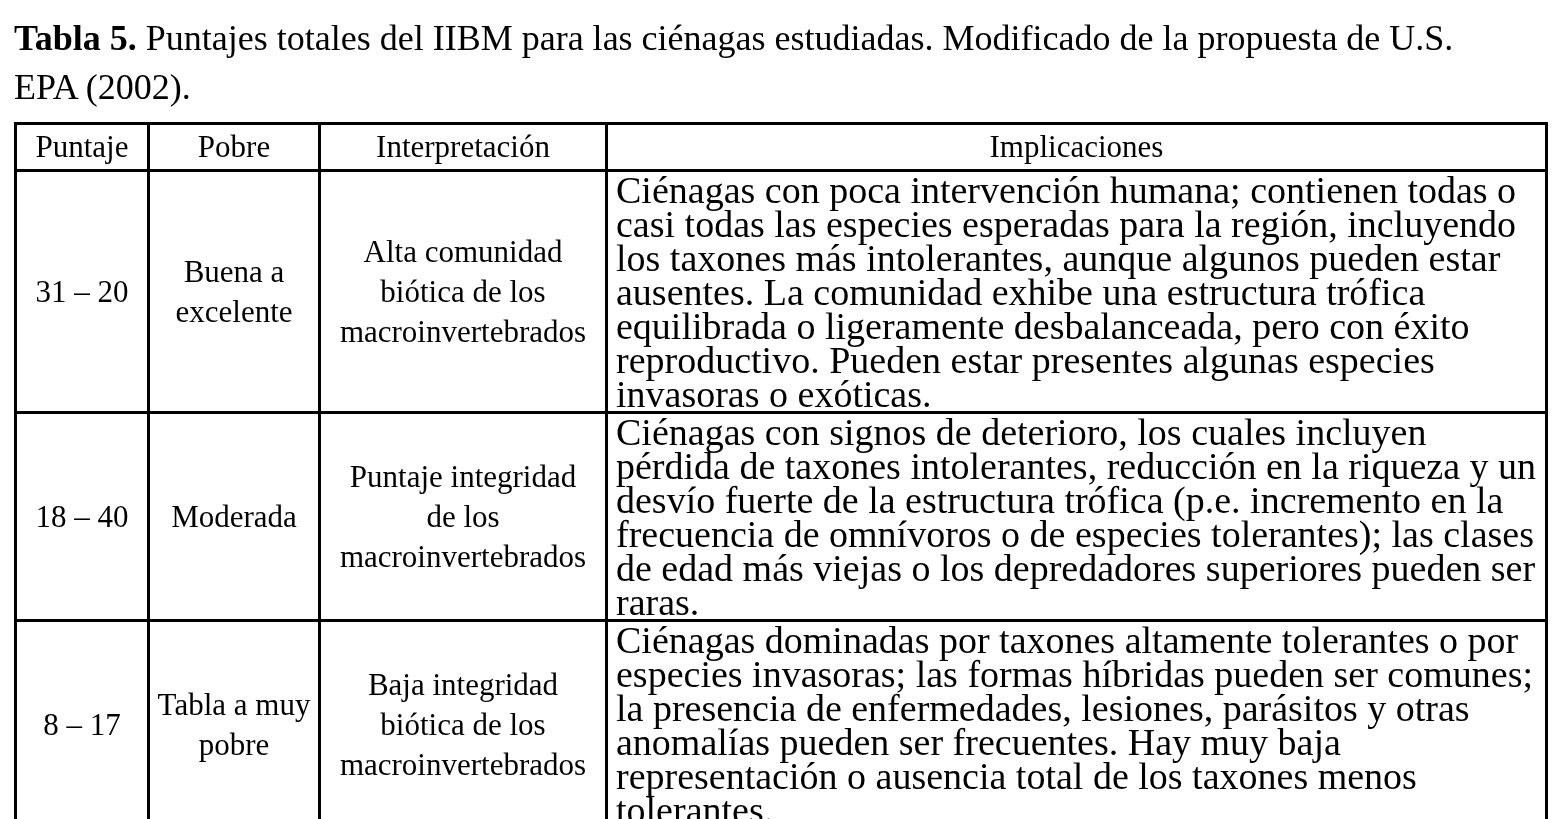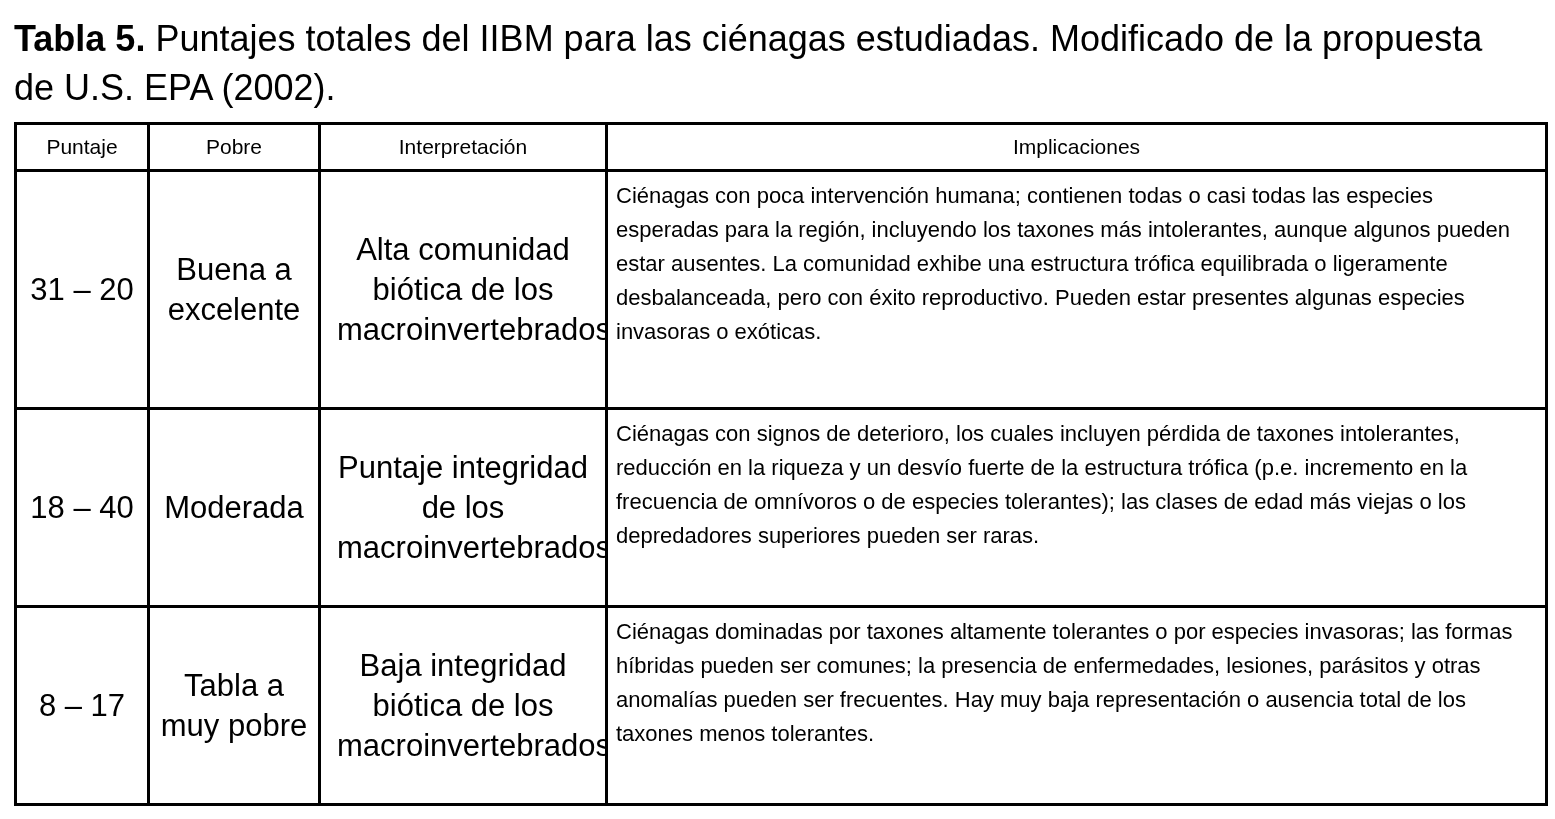--- a/index.html
+++ b/index.html
@@ -6,21 +6,21 @@
     margin: 0;
     padding: 0;
     background: #ffffff;
   }
   .page {
     position: relative;
     width: 1555px;
     height: 819px;
     background: #ffffff;
     color: #000000;
-    font-family: Liberation Sans, sans-serif;
+    font-family: Liberation Serif, serif;
     overflow: hidden;
   }
   .caption {
     position: absolute;
     left: 14px;
     top: 14px;
     width: 1502px;
     font-size: 36px;
     line-height: 49px;
     color: #000;
@@ -36,42 +36,42 @@
   }
   table.iibm th,
   table.iibm td {
     border: 3px solid #000000;
     color: #000000;
     overflow: hidden;
   }
   table.iibm th {
     height: 44px;
     font-weight: normal;
-    font-size: 21px;
+    font-size: 31px;
     text-align: center;
     vertical-align: middle;
     padding: 0;
   }
   td.cell-center {
     text-align: center;
     vertical-align: middle;
     font-size: 31px;
     line-height: 40px;
     padding: 0 4px;
   }
   td.cell-center .narrow {
     display: inline-block;
     max-width: 252px;
   }
   td.cell-impl {
     text-align: left;
     vertical-align: top;
-    font-size: 22px;
+    font-size: 38px;
     line-height: 34px;
-    padding: 7px 8px 0 8px;
+    padding: 1px 8px 0 8px;
   }
   tr.row-1 { height: 238px; }
   tr.row-2 { height: 198px; }
   tr.row-3 { height: 198px; }
 </style>
 </head>
 <body>
 
 <div class="page">
 

